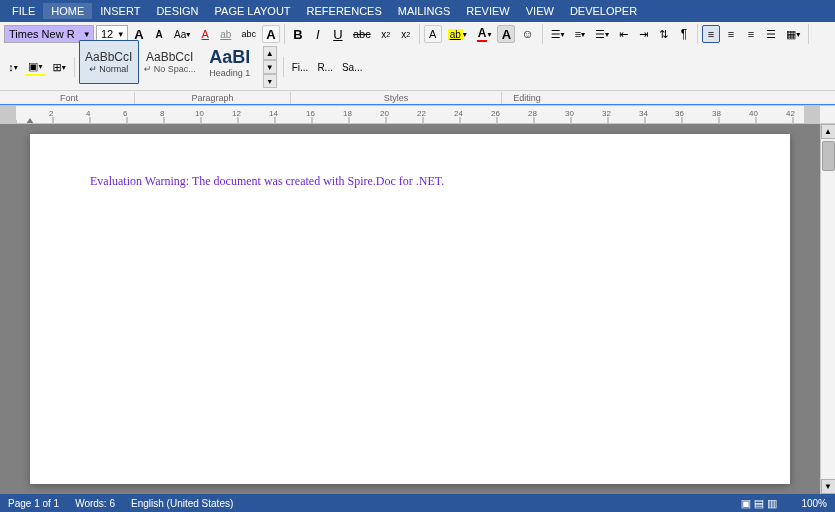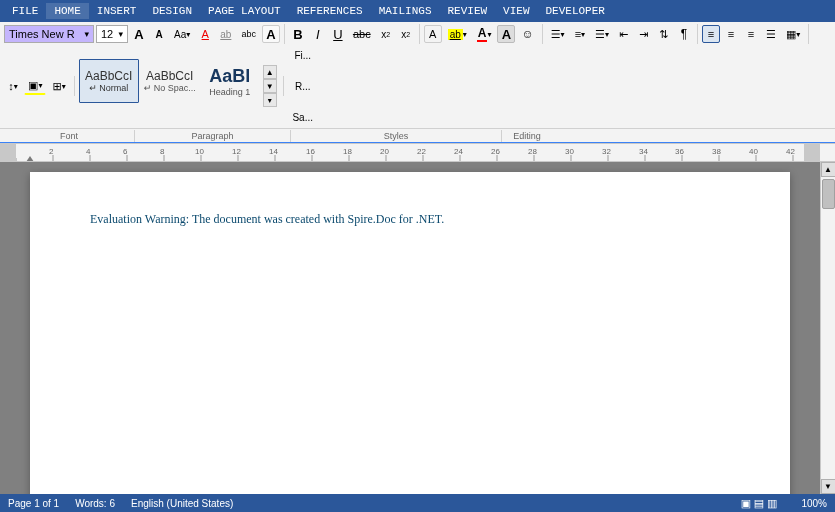--- a/index.html
+++ b/index.html
@@ -12,21 +12,20 @@
       background: #2b579a;
       color: white;
       height: 22px;
       font-size: 11px;
       padding: 0 4px;
     }
     .menu-bar span {
       padding: 2px 8px;
       cursor: pointer;
       white-space: nowrap;
-      font-family: Liberation Mono, monospace;
     }
 
     
     .ribbon {
       background: #f3f3f3;
       border-bottom: 1px solid #c8c8c8;
     }
 
     .font-name-box {
       background: #c4b5fd;
@@ -87,21 +86,21 @@
     .doc-page {
       background: white;
       width: 760px;
       min-height: 340px;
       box-shadow: 0 2px 8px rgba(0,0,0,0.3);
       padding: 40px 60px 40px 60px;
       position: relative;
     }
 
     .eval-warning {
-      color: #0c4a6e;
+      color: #6d28d9;
       font-size: 12px;
       margin-bottom: 4px;
       font-family: 'Times New Roman', serif;
     }
 
     .doc-text {
       font-family: 'Times New Roman', serif;
       font-size: 12px;
       color: #000;
       line-height: 1.4;
@@ -313,21 +312,21 @@
         </div>
       </div>
       <div style="display:flex; flex-direction:column; justify-content:space-around; padding:0 2px;">
         <button class="styles-scroll-btn">▲</button>
         <button class="styles-scroll-btn">▼</button>
         <button class="styles-scroll-btn">▾</button>
       </div>
 
       <div class="separator-v" style="height:20px;"></div>
 
-      <div style="display:flex; flex-direction:column; gap:13px; min-width:30px; font-size:10px; color:#333;">
+      <div style="display:flex; flex-direction:row; gap:1px; min-width:30px; font-size:10px; color:#333;">
         <button class="btn-small" style="font-size:10px; white-space:nowrap;">Fi...</button>
         <button class="btn-small" style="font-size:10px; white-space:nowrap;">R...</button>
         <button class="btn-small" style="font-size:10px; white-space:nowrap;">Sa...</button>
       </div>
     </div>
 
     <div style="display:flex; background:#f3f3f3; height:14px; align-items:center; font-size:9px; color:#666; border-bottom:1px solid #3b82f6; padding: 0 4px; gap:0;">
       <span style="min-width:130px; text-align:center;">Font</span>
       <span style="width:1px; height:12px; background:#d0d0d0;"></span>
       <span style="min-width:155px; text-align:center;">Paragraph</span>

